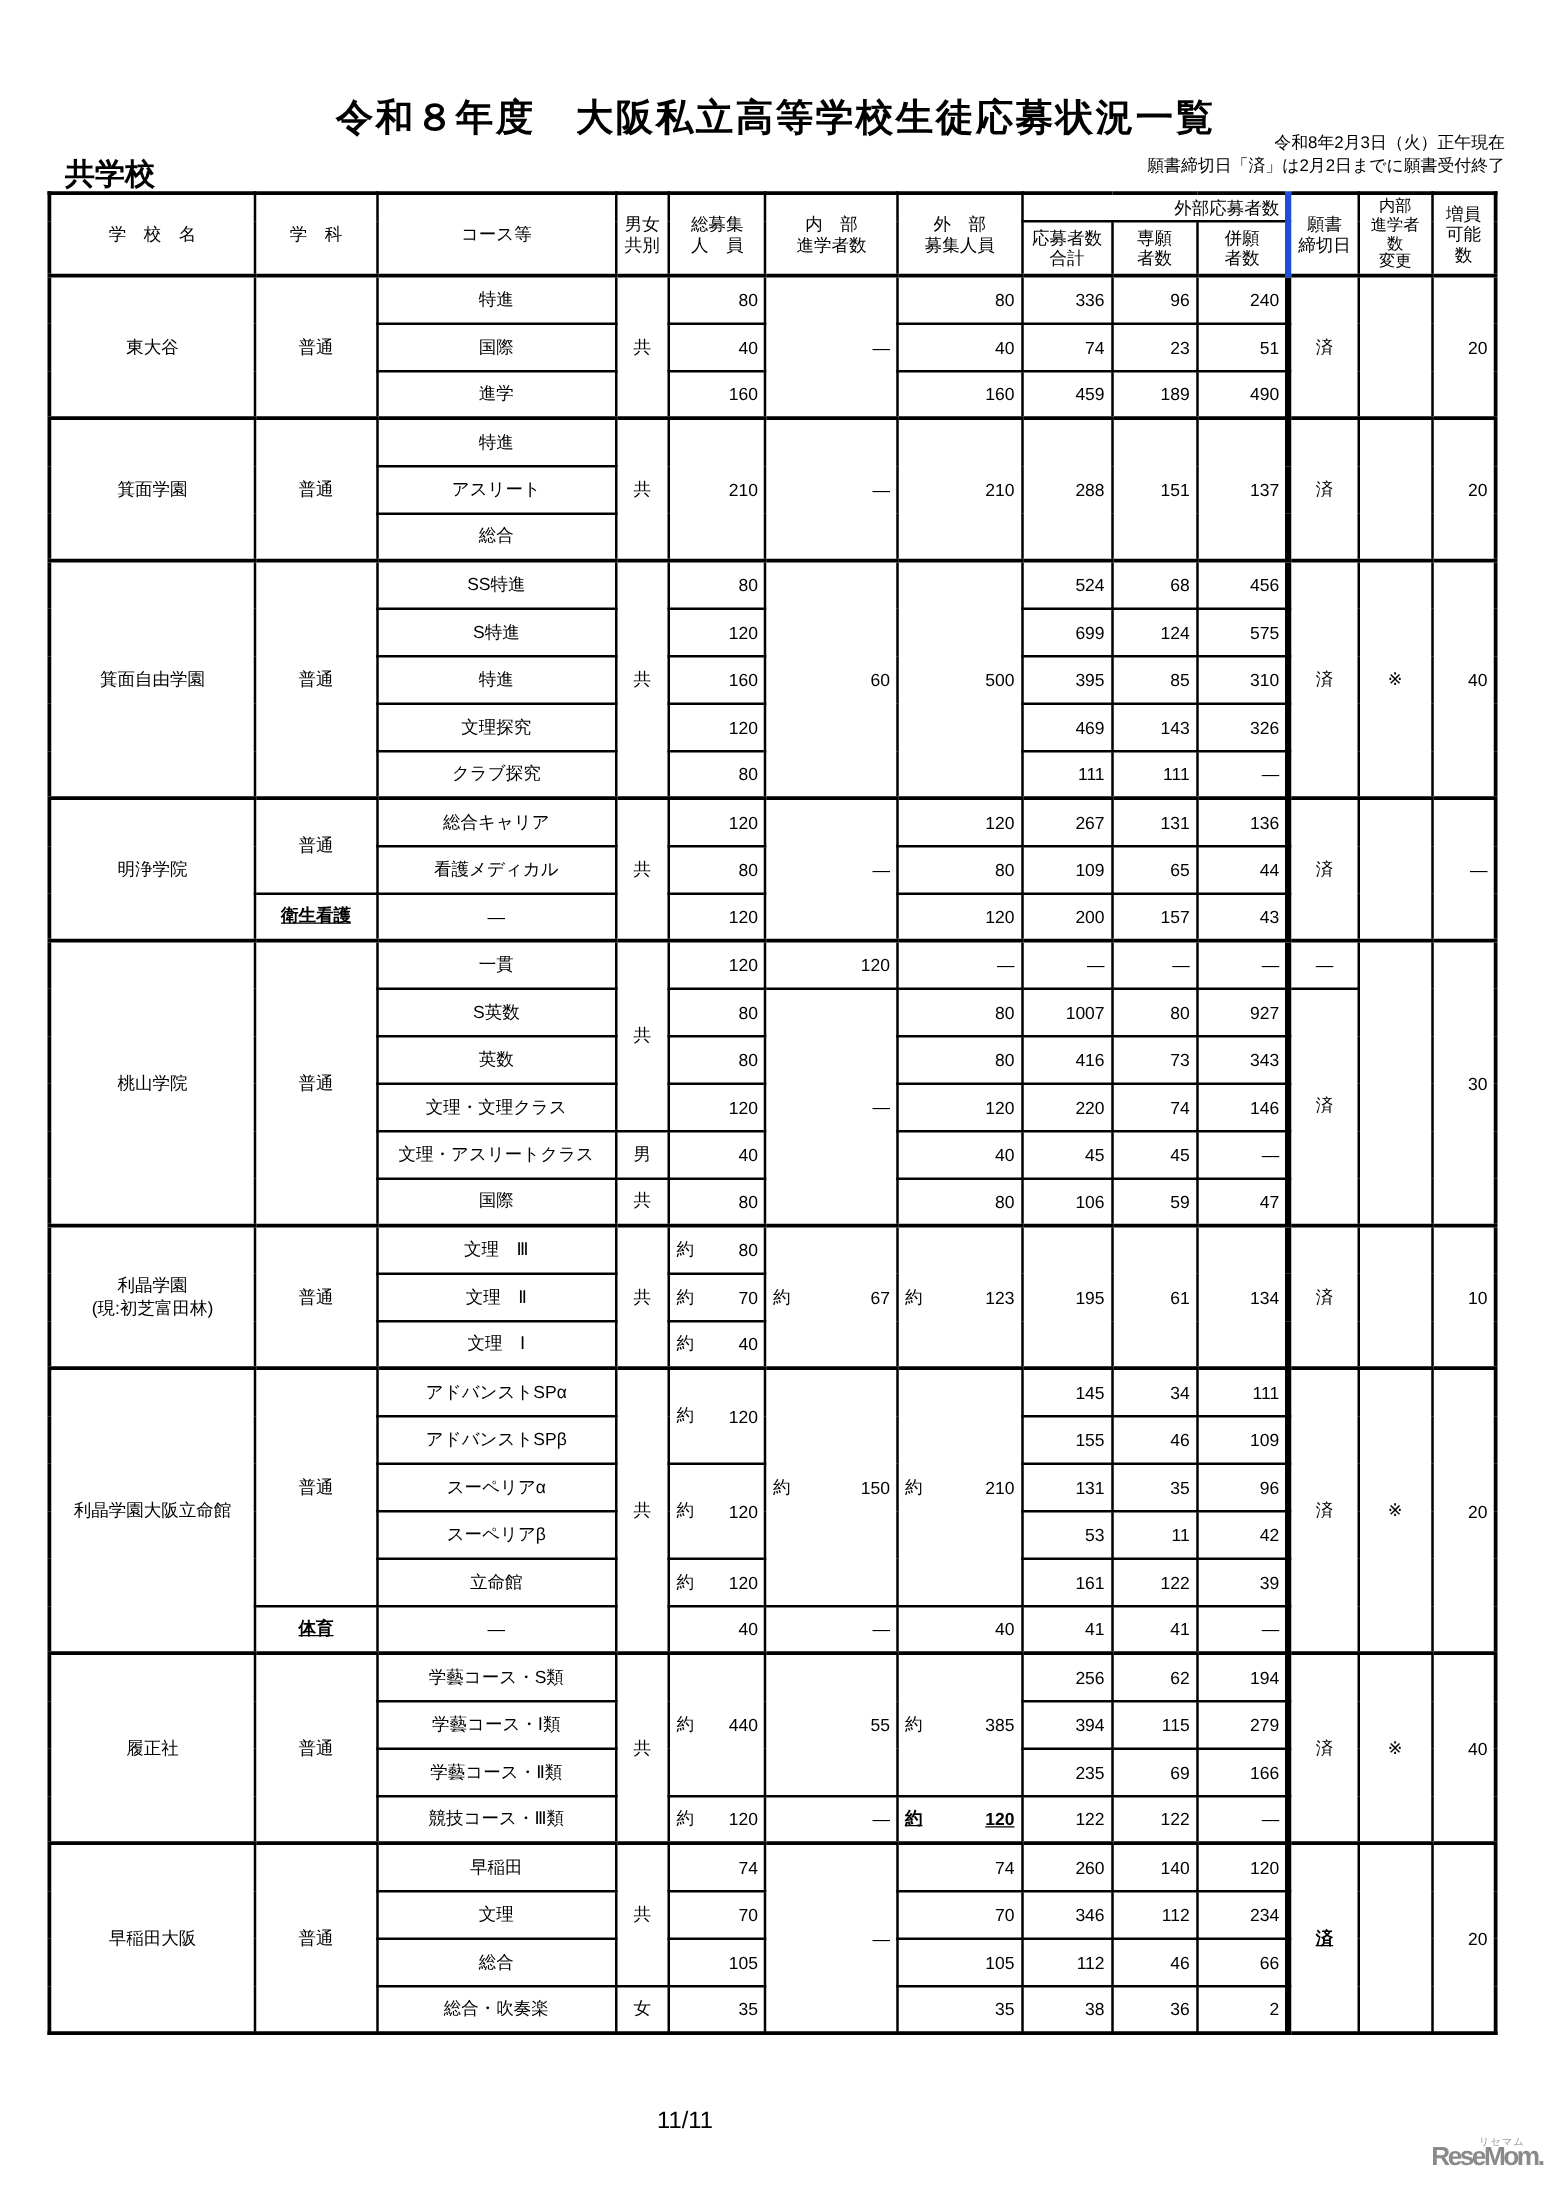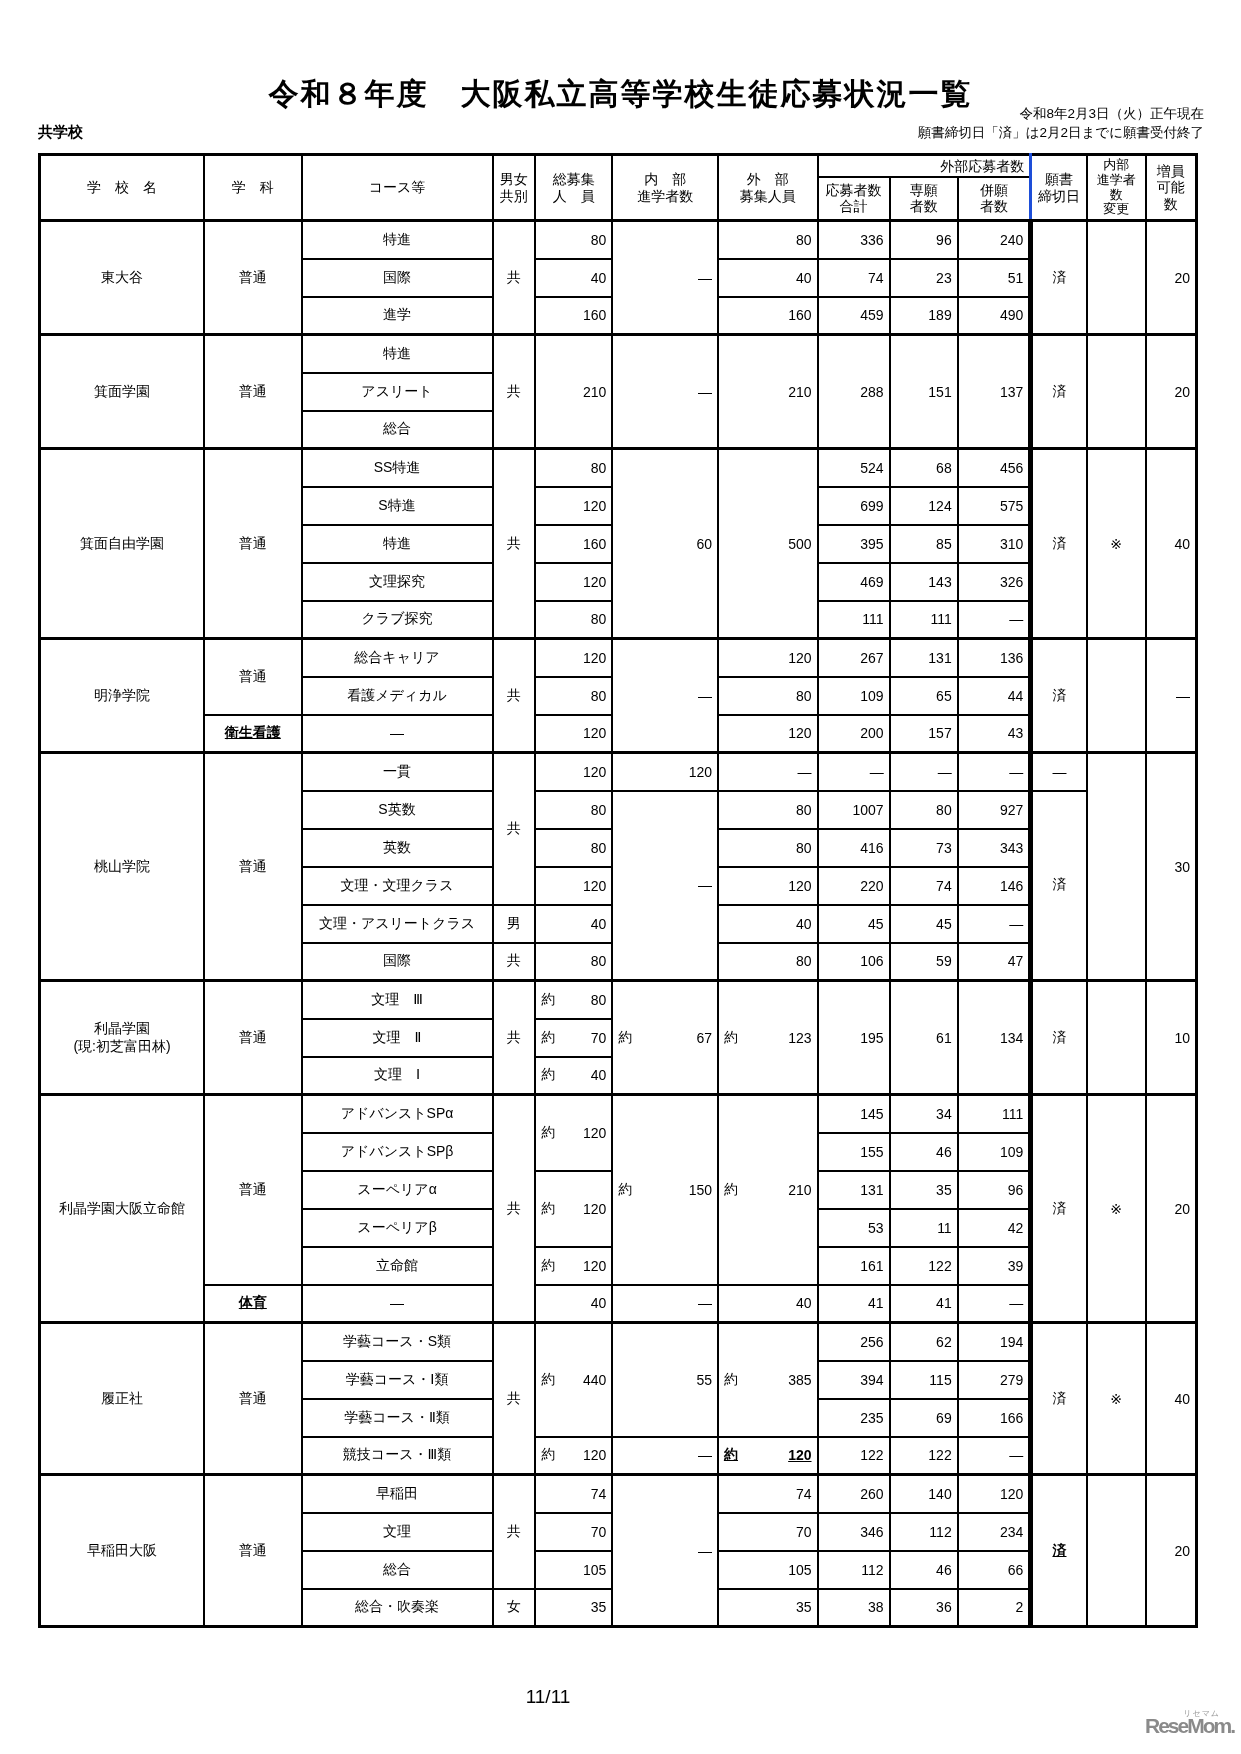--- a/index.html
+++ b/index.html
@@ -3,21 +3,21 @@
 <meta charset="utf-8">
 <style>
   * { margin:0; padding:0; box-sizing:border-box; }
   body { background:#fff; font-family:"Liberation Sans","DejaVu Sans",sans-serif; color:#000; }
   .page { position:relative; width:1241px; height:1754px; background:#fff; overflow:hidden; }
 
   .title { position:absolute; top:74px; left:0; width:100%; text-align:center;
            font-size:30px; font-weight:bold; letter-spacing:2px; }
   .notes { position:absolute; top:105px; right:37px; text-align:right;
            font-size:13.5px; line-height:1.4; }
-  .section-label { position:absolute; top:123px; left:38px; font-size:15px; font-weight:bold; }
+  .section-label { position:absolute; top:123px; left:52px; font-size:24px; font-weight:bold; }
 
   table.main { position:absolute; top:153px; left:38px; width:1160px;
                border-collapse:collapse; table-layout:fixed;
                border:3px solid #000; }
   th, td { border:2px solid #000; font-size:14px; padding:0 5px; overflow:hidden; }
   thead tr.group-row { height:22px; }
   thead tr.head-row { height:44px; }
   th { font-weight:normal; text-align:center; white-space:pre-line; line-height:1.15; }
   thead tr.head-row th, thead th[rowspan] { border-bottom:3px solid #000; }
   th.hdr-change { font-size:13px; }
@@ -76,21 +76,21 @@
         <th rowspan="2">コース等</th>
         <th rowspan="2">男女
 共別</th>
         <th rowspan="2">総募集
 人　員</th>
         <th rowspan="2">内　部
 進学者数</th>
         <th rowspan="2">外　部
 募集人員</th>
         <th colspan="3" style="border-bottom:2px solid #000;text-align:right;">外部応募者数</th>
-        <th rowspan="2" style="border-left:3px solid #1d4ed8;">願書
+        <th rowspan="2" style="border-left:5px solid #1d4ed8;">願書
 締切日</th>
         <th rowspan="2" class="hdr-change">内部
 進学者数
 変更</th>
         <th rowspan="2">増員
 可能数</th>
       </tr>
       <tr class="head-row">
         <th>応募者数
 合計</th>

